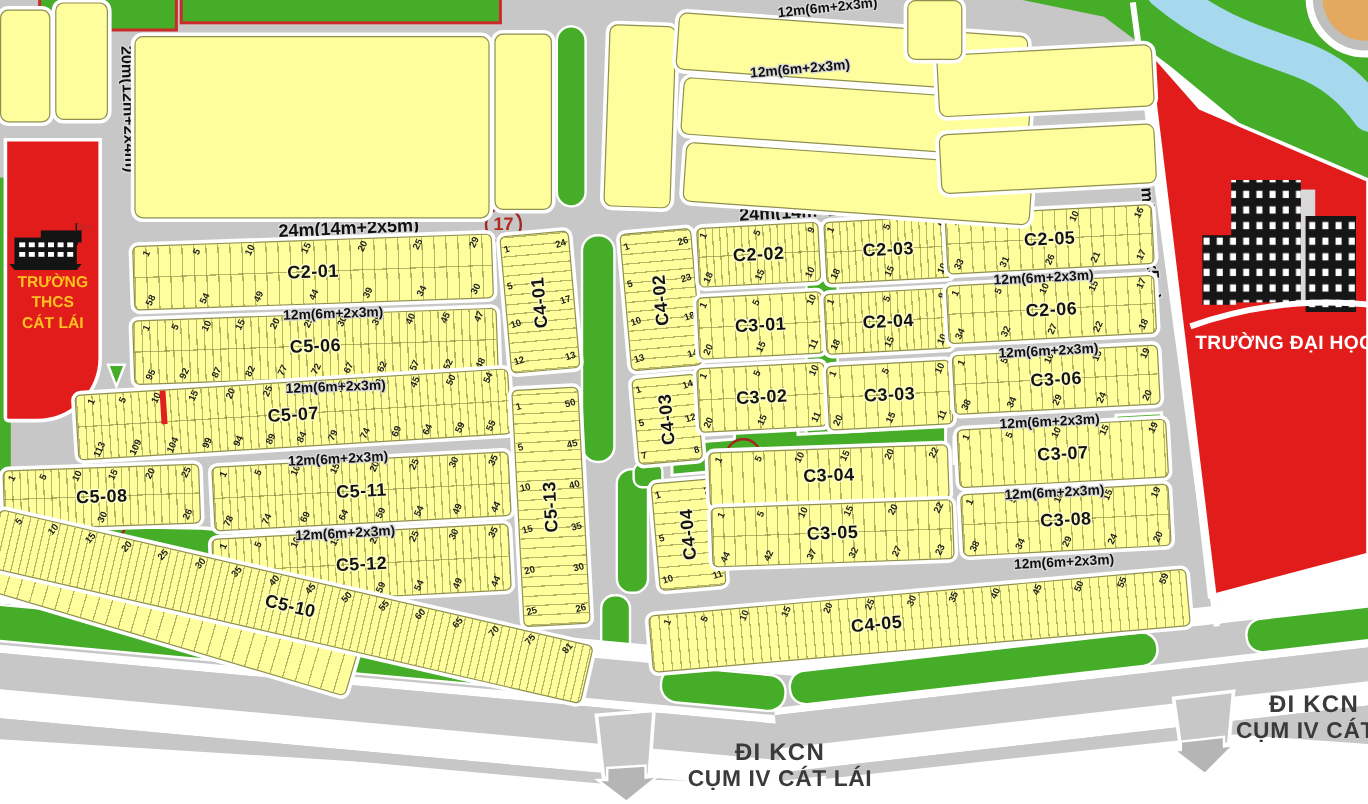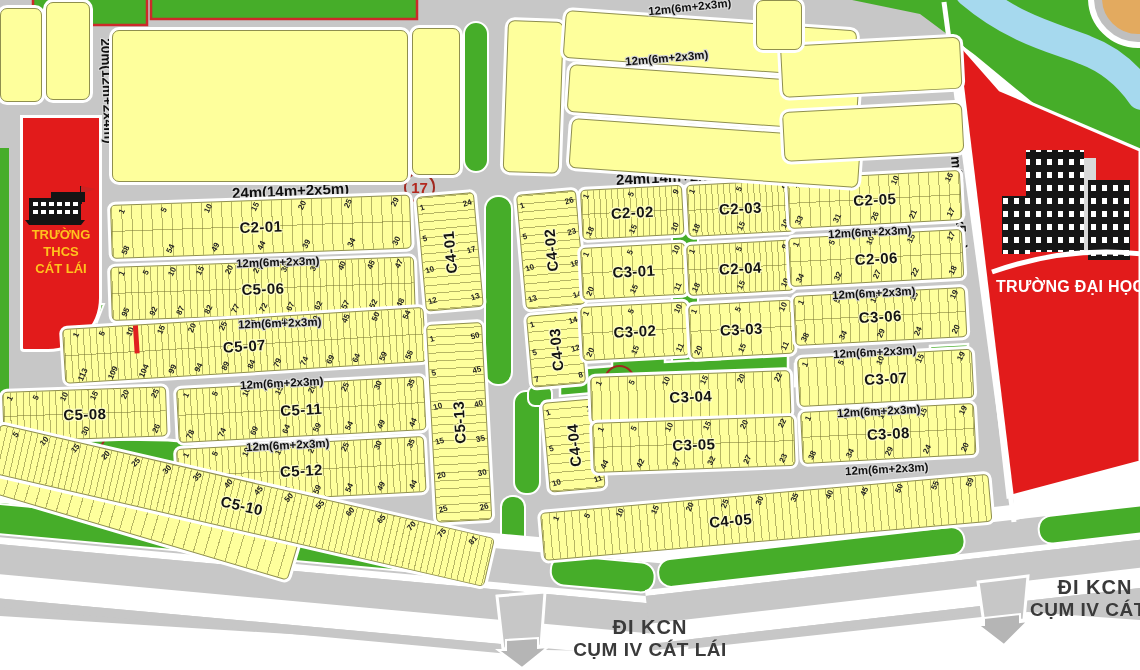--- a/index.html
+++ b/index.html
@@ -22,21 +22,21 @@
   .red-parcel{position:absolute;left:19.5%;top:0;width:5px;height:52%;background:#e02020;}
   .rlabel{position:absolute;font-weight:bold;color:#101010;white-space:nowrap;
           text-shadow:-1px -1px 0 #d9d9d9,1px -1px 0 #d9d9d9,-1px 1px 0 #d9d9d9,1px 1px 0 #d9d9d9;}
   .t12{font-size:11.5px;}
   .t24{font-size:15px;}
   .tvert{transform-origin:0 0;font-size:14px;}
   .street15{font-size:17px;letter-spacing:1px;}
   .marker17{position:absolute;width:27px;height:27px;border:2.5px solid #a02820;border-radius:50%;
             color:#b3281e;font-size:15px;font-weight:bold;display:flex;align-items:center;
             justify-content:center;background:transparent;}
-  #school-thcs{position:absolute;left:20px;top:115px;width:82px;height:237px;background:#e21b1b;
+  #school-thcs{position:absolute;left:3px;top:115px;width:82px;height:237px;background:#e21b1b;
                border:3px solid #fff;border-radius:0 0 54px 4px;box-sizing:border-box;}
   .thcs-text{position:absolute;top:108px;left:0;right:0;text-align:center;color:#ffc21e;
              font-weight:bold;font-size:13px;line-height:17px;}
   #uni-label{position:absolute;left:996px;top:278px;width:148px;color:#fff;font-weight:bold;
              font-size:16px;white-space:nowrap;letter-spacing:.3px;}
   .sign{position:absolute;text-align:center;color:#3a3a3a;font-weight:bold;white-space:nowrap;}
   .sign .l1{font-size:20px;letter-spacing:1px;}
   .sign .l2{font-size:19px;letter-spacing:.5px;}
 </style>
 </head>

